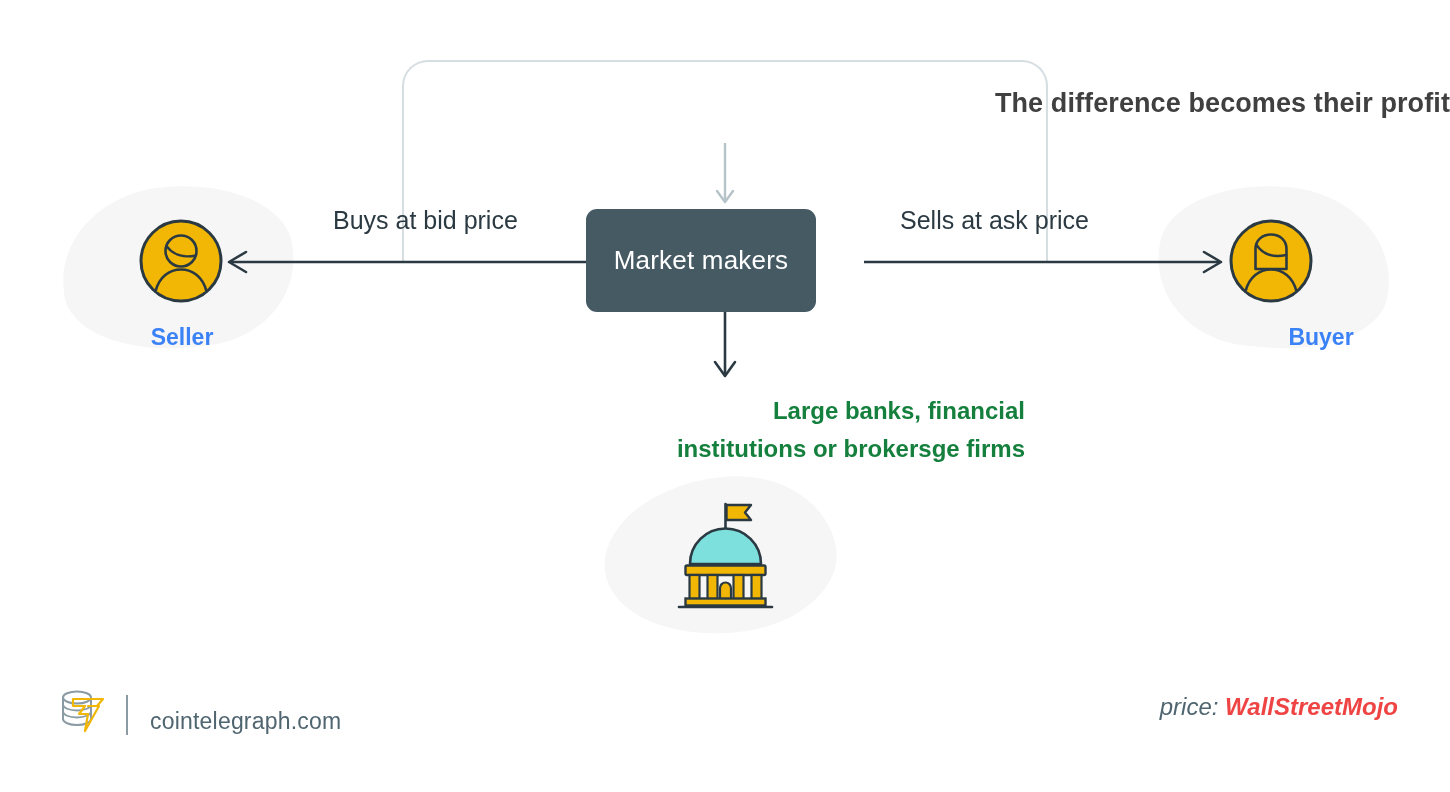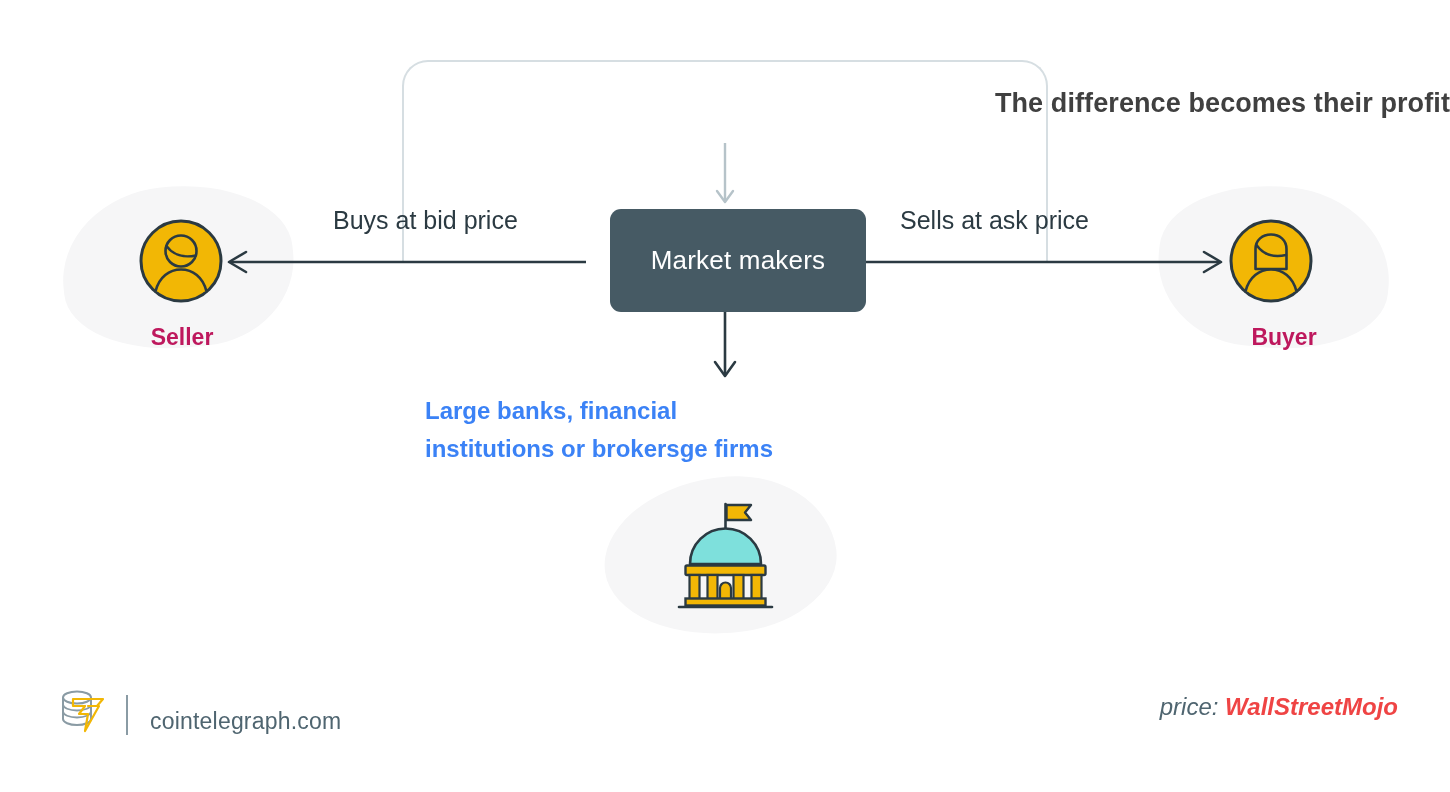--- a/index.html
+++ b/index.html
@@ -67,49 +67,48 @@
     color: #2b3a42;
     white-space: nowrap;
   }
   .label-bid  { left: 333px; }
   .label-ask  { left: 900px; }
 
   .node-label {
     position: absolute;
     font-size: 23px;
     font-weight: bold;
-    color: #be185d;
+    color: #3b82f6;
     text-align: center;
     white-space: nowrap;
   }
   .label-seller { left: 96px; top: 324px; width: 172px; }
-  .label-buyer  { left: 1198px; top: 324px; width: 172px; }
+  .label-buyer  { left: 1235px; top: 324px; width: 172px; }
 
   .bank-caption {
     position: absolute;
     left: 425px; top: 392px; width: 600px;
-    text-align: left;
+    text-align: right;
     font-size: 24px;
     font-weight: bold;
     line-height: 38px;
-    color: #3b82f6;
+    color: #15803d;
   }
 
   
   .mm-box {
     position: absolute;
     left: 586px; top: 209px;
-    width: 256px; height: 103px;
+    width: 230px; height: 103px;
     background: #465a64;
     border-radius: 11px;
     display: flex;
     align-items: center;
     justify-content: center;
     z-index: 4;
-    margin-left: 24px;
   }
   .mm-box span {
     color: #ffffff;
     font-size: 26px;
     font-weight: normal;
     letter-spacing: .2px;
   }
 
   
   .arrows { position: absolute; left: 0; top: 0; width: 1450px; height: 792px; z-index: 2; }

